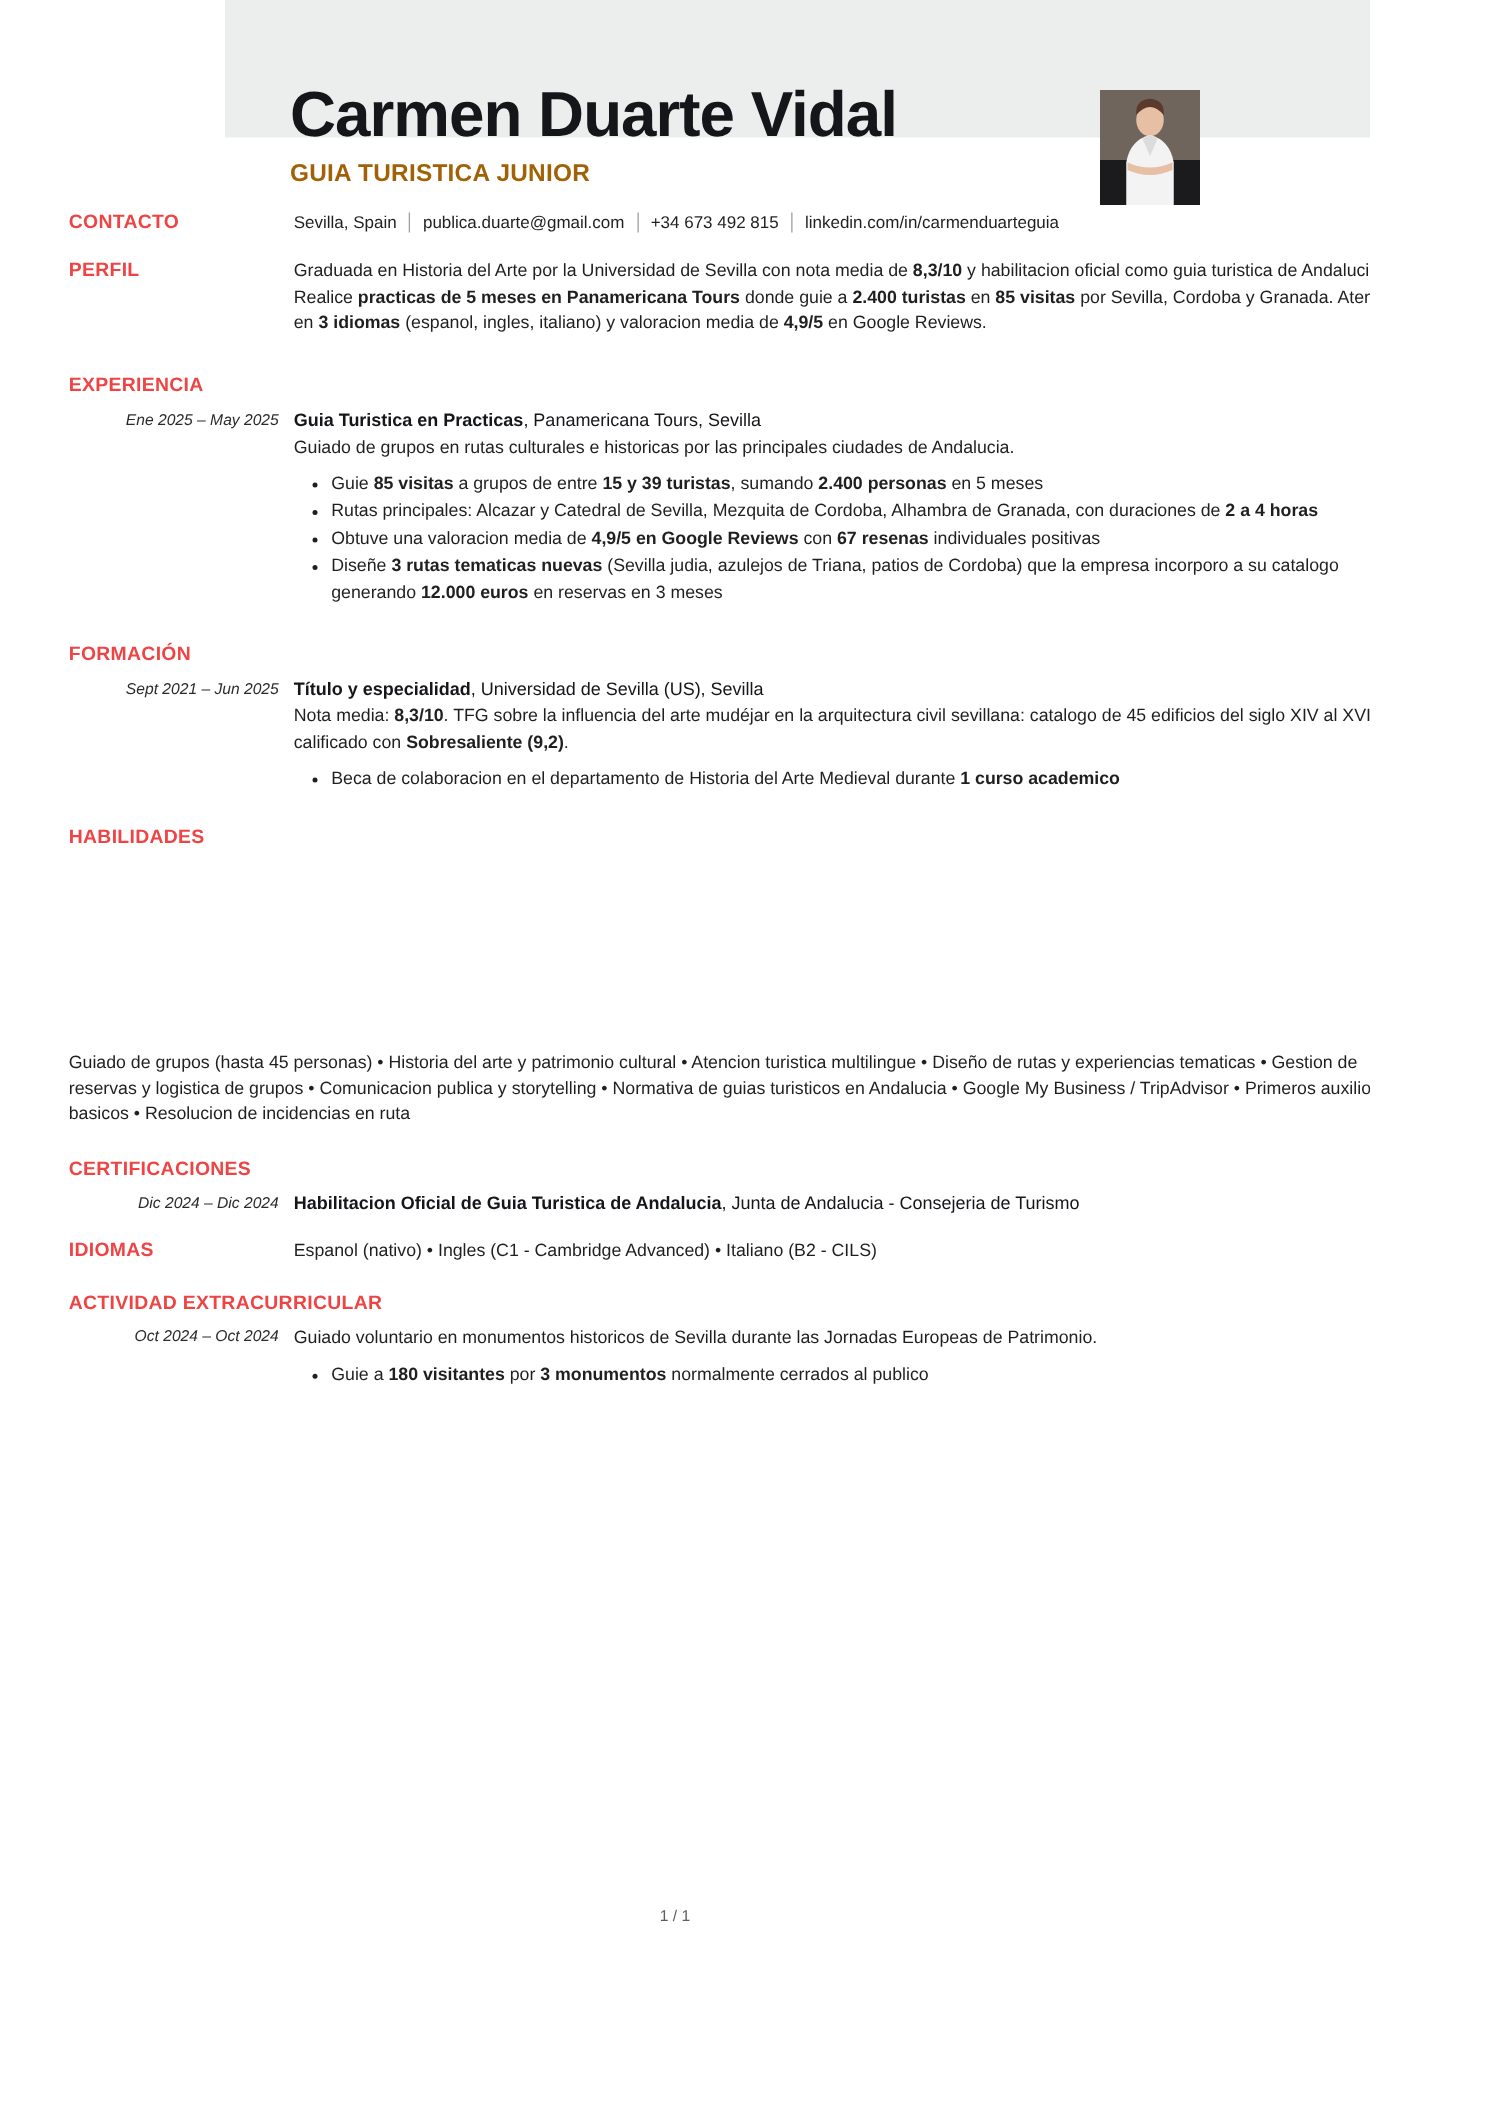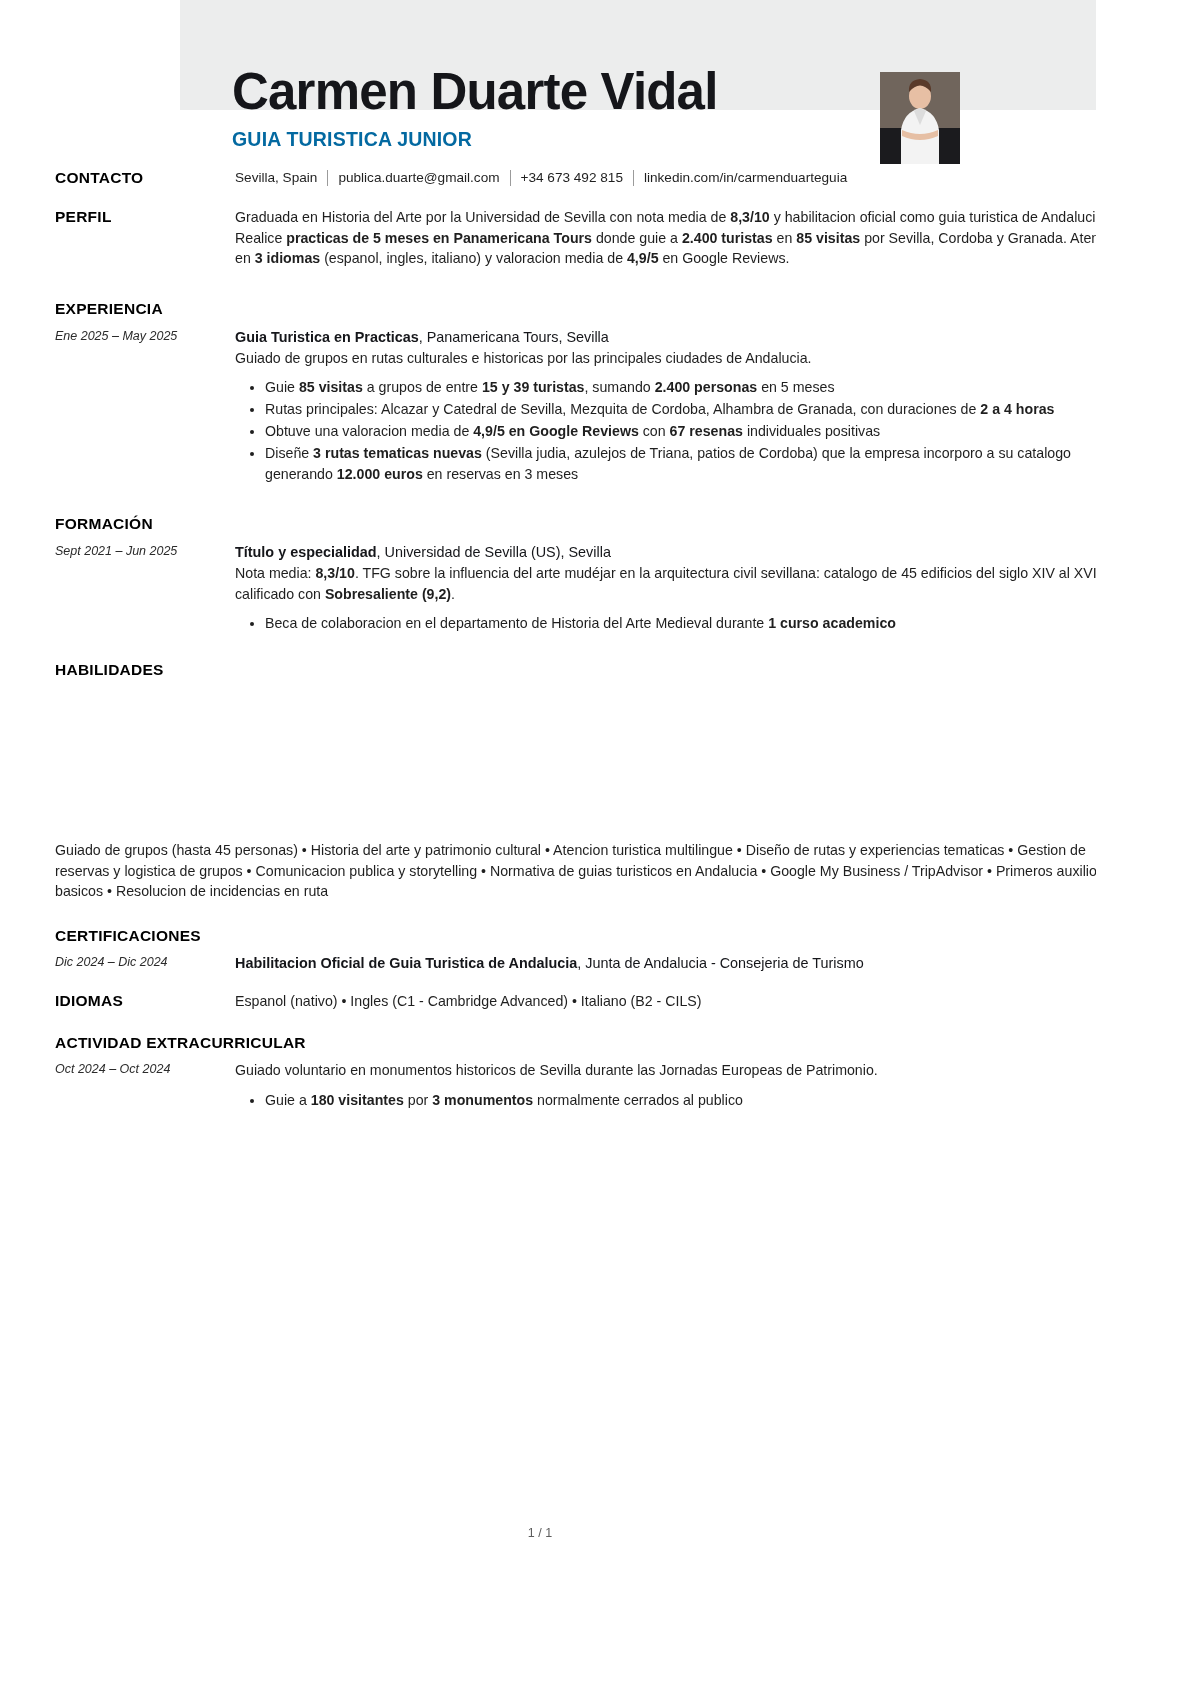--- a/index.html
+++ b/index.html
@@ -33,21 +33,21 @@
     font-size: 51px;
     font-weight: bold;
     letter-spacing: -0.8px;
     line-height: 60px;
     color: #15161a;
   }
   .job-title {
     font-size: 19.5px;
     font-weight: bold;
     letter-spacing: 0.2px;
-    color: #0369a1;
+    color: #a16207;
     margin-top: 6px;
   }
 
   
   .photo {
     position: absolute;
     right: 136px; top: 72px;
     width: 80px; height: 92px;
     background: #6d6a66;
     overflow: hidden;
@@ -64,29 +64,30 @@
     width: 180px;
     flex: 0 0 180px;
     padding-right: 12px;
   }
   .col-body { flex: 1 1 auto; }
 
   .sec-title {
     font-size: 15.5px;
     font-weight: bold;
     letter-spacing: 0.25px;
-    color: #000000;
+    color: #ef4444;
     line-height: 20px;
   }
   .daterange {
     font-size: 12.5px;
     font-style: italic;
     color: #2b2b2b;
     line-height: 18px;
     white-space: nowrap;
+    text-align: right;
   }
 
   .body-text {
     font-size: 14.2px;
     line-height: 20.5px;
     color: #1f1f1f;
   }
   .body-text b { font-weight: bold; }
 
   .entry-title {

